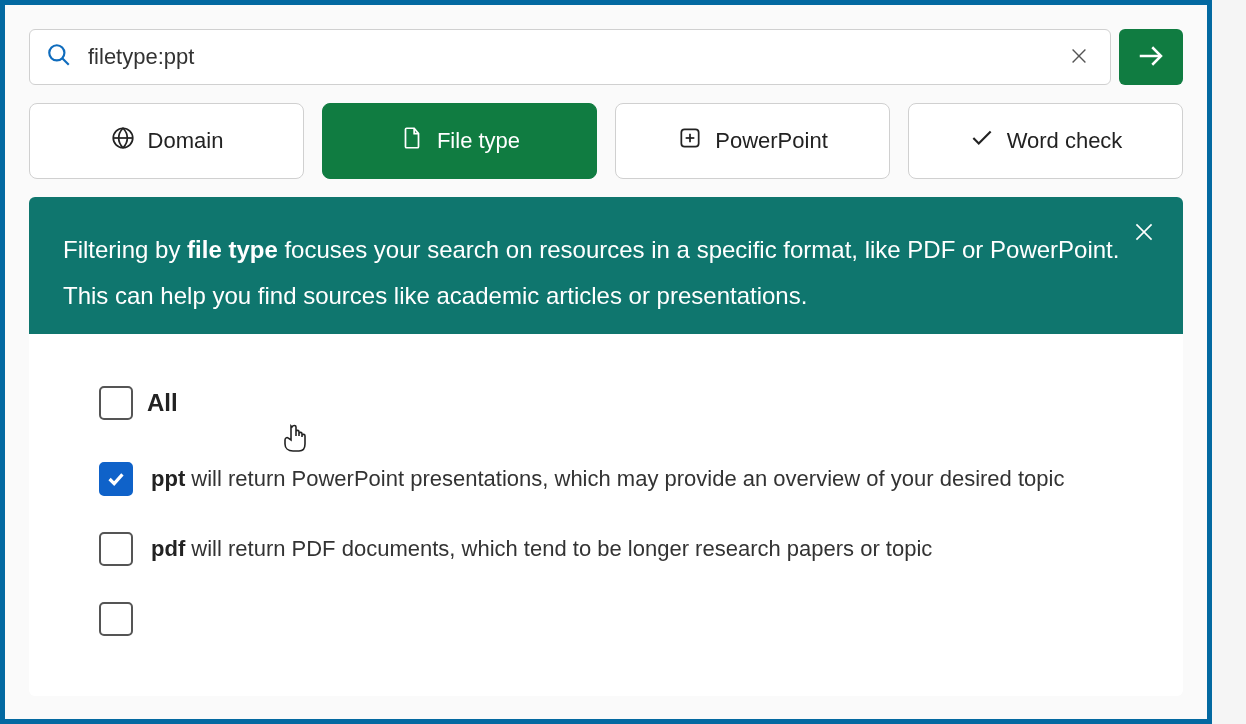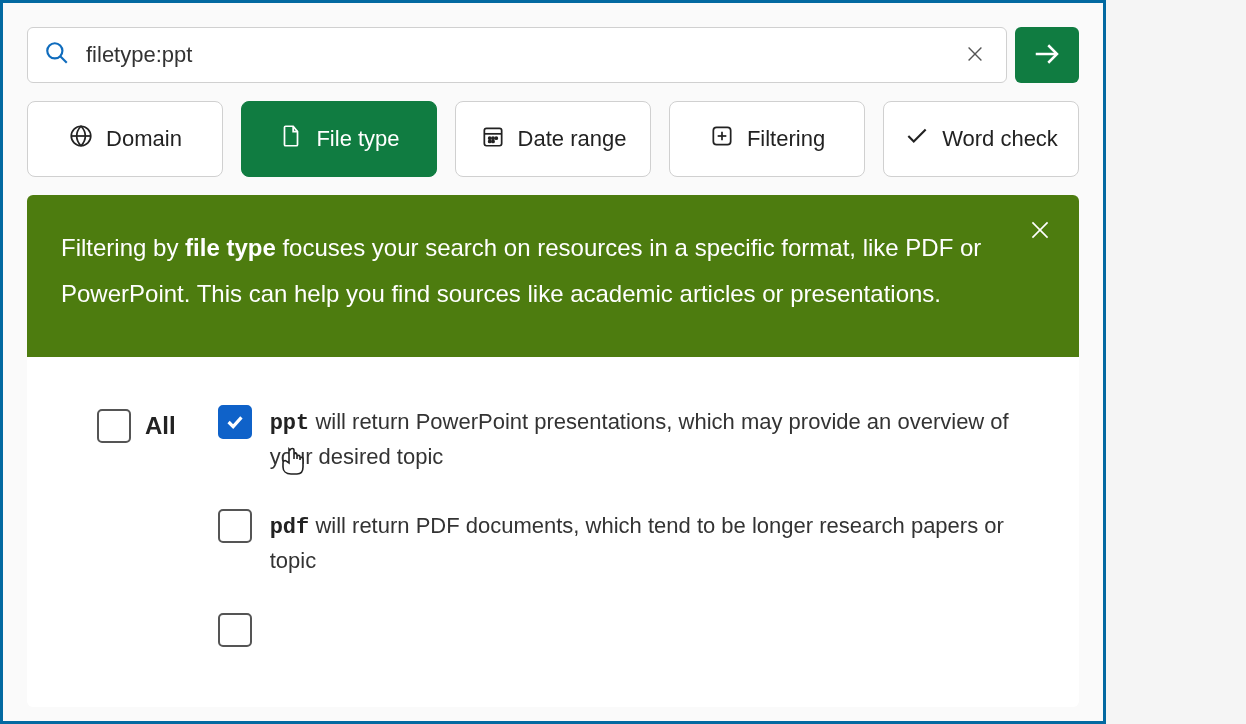--- a/index.html
+++ b/index.html
@@ -6,24 +6,24 @@
       box-sizing: border-box;
       margin: 0;
       padding: 0;
     }
     body {
       font-family: 'Segoe UI', -apple-system, BlinkMacSystemFont, sans-serif;
       background: #f5f5f5;
       padding: 0;
     }
     .container {
-      width: 1106px;
+      width: 1212px;
       height: 724px;
       background: #fafafa;
-      border: 3px solid #0369a1;
+      border: 5px solid #0369a1;
       padding: 24px;
     }
     .search-row {
       display: flex;
       gap: 8px;
       margin-bottom: 18px;
     }
     .search-box {
       flex: 1;
       display: flex;
@@ -94,23 +94,23 @@
       color: #fff;
     }
     .filter-btn.active .filter-icon {
       color: #fff;
     }
     .filter-icon {
       color: #222;
       flex-shrink: 0;
     }
     .info-panel {
-      background: #4d7c0f;
+      background: #0f766e;
       border-radius: 6px 6px 0 0;
-      padding: 30px 34px 41px 34px;
+      padding: 30px 34px 16px 34px;
       color: #fff;
       font-size: 24px;
       line-height: 1.9;
       position: relative;
     }
     .info-panel .bold {
       font-weight: 700;
     }
     .info-close {
       position: absolute;
@@ -123,20 +123,21 @@
       padding: 4px;
     }
     .options-panel {
       background: #fff;
       padding: 48px 60px 60px 70px;
       border-radius: 0 0 6px 6px;
       display: flex;
       gap: 42px;
       align-items: flex-start;
       position: relative;
+      flex-direction: column;
     }
     .all-option {
       display: flex;
       align-items: center;
       gap: 14px;
       flex-shrink: 0;
       padding-top: 4px;
     }
     .all-label {
       font-size: 24px;
@@ -178,21 +179,20 @@
       align-items: flex-start;
     }
     .filetype-text {
       font-size: 22px;
       color: #333;
       line-height: 1.5;
     }
     .filetype-text .code {
       font-weight: 700;
       color: #222;
-      font-family: Liberation Mono, monospace;
     }
     .cursor-pointer-icon {
       position: absolute;
       top: 88px;
       left: 252px;
       pointer-events: none;
     }
   </style>
 </head>
 <body>
@@ -242,44 +242,30 @@
     <button class="filter-btn active">
       <span class="filter-icon">
         <svg width="26" height="26" viewBox="0 0 24 24" fill="none" stroke="currentColor" stroke-width="1.6">
           <path d="M14 3H7a1 1 0 0 0-1 1v16a1 1 0 0 0 1 1h10a1 1 0 0 0 1-1V8l-4-5z"></path>
           <path d="M14 3v5h4"></path>
         </svg>
       </span>
       <span>File type</span>
     </button>
 
-    <button class="filter-btn">
-      <span class="filter-icon">
-        <svg width="26" height="26" viewBox="0 0 24 24" fill="none" stroke="currentColor" stroke-width="1.6">
-          <rect x="4" y="5" width="16" height="16" rx="2"></rect>
-          <line x1="4" y1="10" x2="20" y2="10"></line>
-          <circle cx="9" cy="14" r="1" fill="currentColor"></circle>
-          <circle cx="12" cy="14" r="1" fill="currentColor"></circle>
-          <circle cx="15" cy="14" r="1" fill="currentColor"></circle>
-          <circle cx="9" cy="17" r="1" fill="currentColor"></circle>
-          <circle cx="12" cy="17" r="1" fill="currentColor"></circle>
-        </svg>
-      </span>
-      <span>Date range</span>
-    </button>
 
     <button class="filter-btn">
       <span class="filter-icon">
         <svg width="26" height="26" viewBox="0 0 24 24" fill="none" stroke="currentColor" stroke-width="1.6">
           <rect x="4" y="4" width="16" height="16" rx="3"></rect>
           <line x1="12" y1="8" x2="12" y2="16"></line>
           <line x1="8" y1="12" x2="16" y2="12"></line>
         </svg>
       </span>
-      <span>Filtering</span>
+      <span>PowerPoint</span>
     </button>
 
     <button class="filter-btn">
       <span class="filter-icon">
         <svg width="26" height="26" viewBox="0 0 24 24" fill="none" stroke="currentColor" stroke-width="2">
           <polyline points="4 12 9 17 20 6"></polyline>
         </svg>
       </span>
       <span>Word check</span>
     </button>

